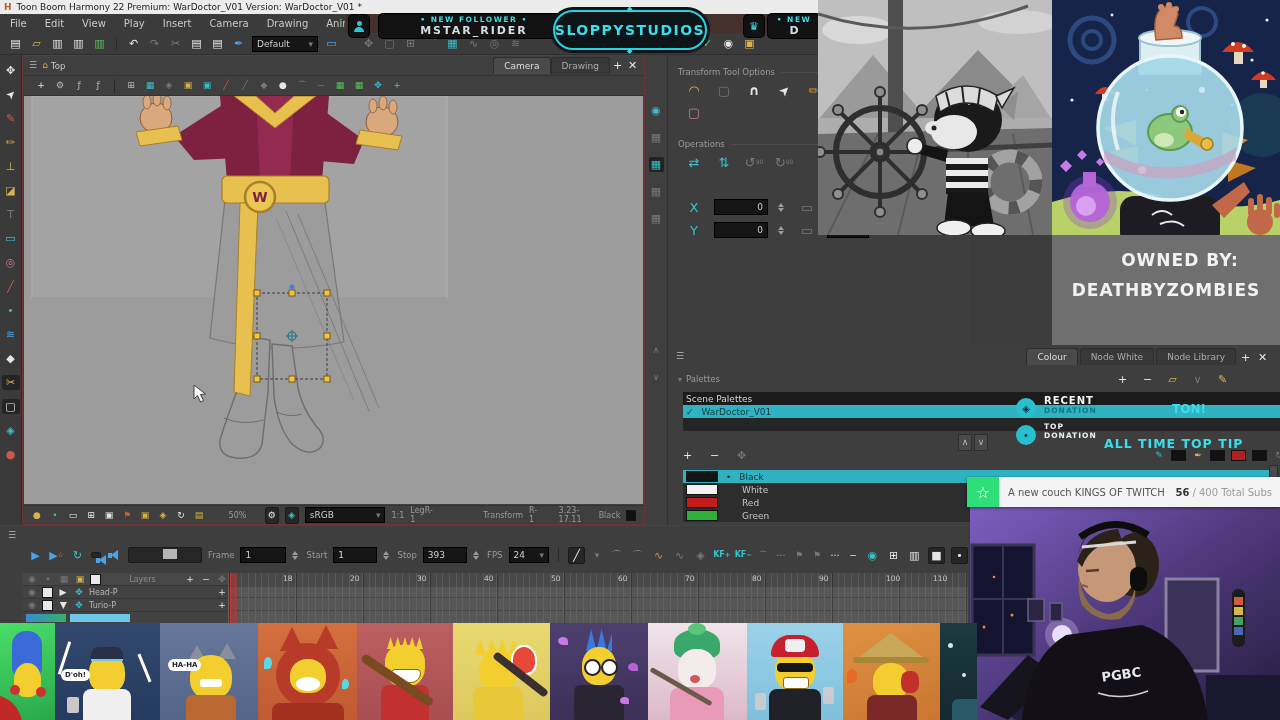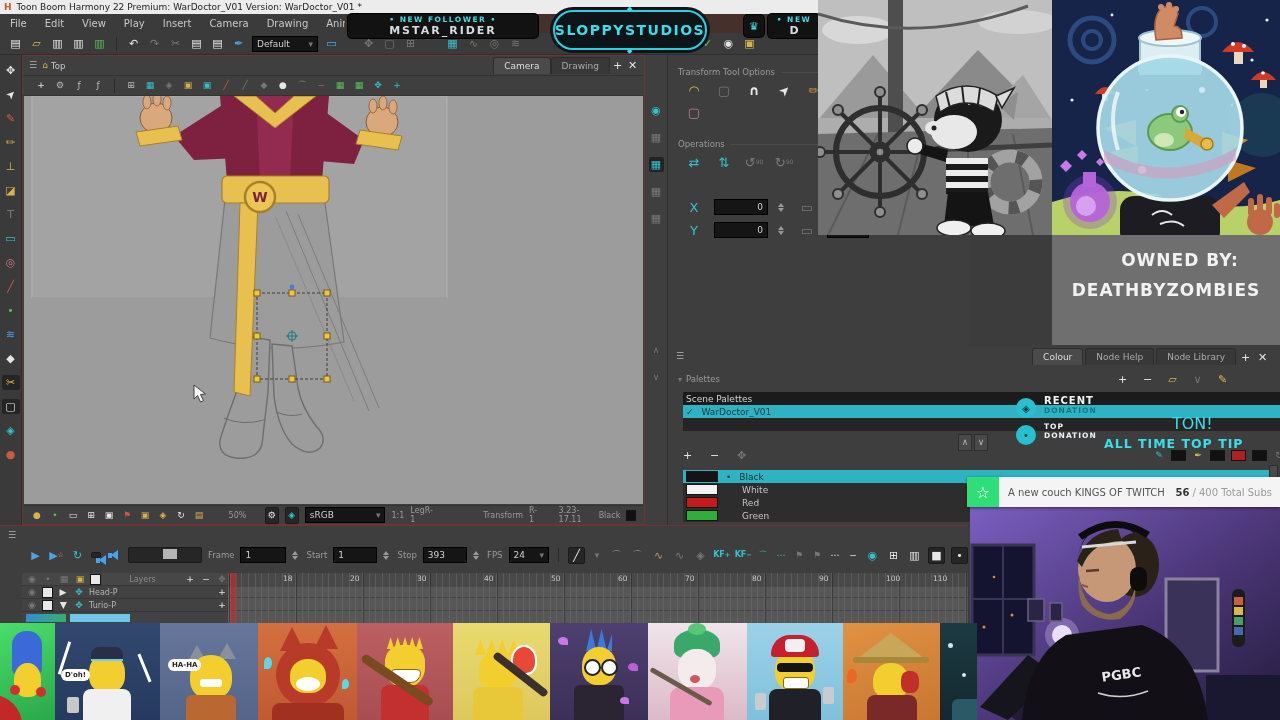--- a/index.html
+++ b/index.html
@@ -404,21 +404,21 @@
       <span class="dim">%</span>
     </div>
   </div>
 
   <div class="abs" id="cpanel">
     <div class="abs" style="left:6px;top:4px">
       <span class="ic sm">☰</span>
     </div>
     <div id="ctabs">
       <span class="tab on">Colour</span>
-      <span class="tab">Node Help</span>
+      <span class="tab">Node White</span>
       <span class="tab">Node Library</span>
       <span class="ic wht">+</span>
       <span class="ic wht">✕</span>
     </div>
     <div class="abs" style="left:10px;top:29px;display:flex;align-items:center;gap:4px">
       <span class="dim" style="font-size:8px">▾</span>
       <span class="vlabel">Palettes</span>
     </div>
     <div class="abs" style="right:50px;top:27px;display:flex;gap:10px">
       <span class="ic wht">+</span>
@@ -593,21 +593,21 @@
       <span class="rnum" style="left:658px">100</span>
       <span class="rnum" style="left:705px">110</span>
     </div>
     <div id="tltracks"></div>
     <div id="playhead"></div>
   </div>
 
   <div class="abs badge" style="left:349px;top:15px;width:20px;height:22px;display:flex;align-items:center;justify-content:center">
     <span class="person"></span>
   </div>
-  <div class="abs badge" style="left:348px;top:14px;width:190px;height:24px;text-align:center;padding-top:1px;box-sizing:border-box">
+  <div class="abs badge" style="left:379px;top:14px;width:190px;height:24px;text-align:center;padding-top:1px;box-sizing:border-box">
     <div class="cyantxt" style="font-size:7.5px;font-weight:bold;letter-spacing:1.5px">
       <span>•</span> <span>NEW FOLLOWER</span> <span>•</span>
     </div>
     <div style="color:#d7dce0;font-size:11px;font-weight:bold;letter-spacing:2px">MSTAR_RIDER</div>
   </div>
 
   <div class="abs" id="studio">
     <span>SLOPPYSTUDIOS</span>
     <span class="cyantxt" style="position:absolute;top:-7px;left:72px;font-size:7px">◆</span>
     <span class="cyantxt" style="position:absolute;bottom:-7px;left:72px;font-size:7px">◆</span>
@@ -776,21 +776,21 @@
   </div>
 
   <div class="abs" style="left:1016px;top:398px;width:20px;height:20px;border-radius:50%;background:#28bfcf;
        display:flex;align-items:center;justify-content:center;color:#0c3238;font-size:10px;z-index:12">
       <span>◈</span>
     </div>
   <div class="abs" style="left:1044px;top:395px;z-index:12;font-weight:bold">
     <div style="color:#f0f4f4;font-size:10px;letter-spacing:1px">RECENT</div>
     <div style="color:#157684;font-size:7.5px;letter-spacing:1px">DONATION</div>
   </div>
-  <div class="abs cyantxt" style="left:1172px;top:414px;font-size:16px;font-weight:normal;z-index:12">TON!</div>
+  <div class="abs cyantxt" style="left:1172px;top:402px;font-size:12px;font-weight:bold;z-index:12">TON!</div>
   <div class="abs" style="left:1016px;top:425px;width:20px;height:20px;border-radius:50%;background:#28bfcf;
        display:flex;align-items:center;justify-content:center;color:#0c3238;font-size:10px;z-index:12">
       <span>•</span>
     </div>
   <div class="abs" style="left:1044px;top:422px;z-index:12;font-weight:bold">
     <div style="color:#f0f4f4;font-size:7.5px;letter-spacing:1px">TOP</div>
     <div style="color:#e8f4f4;font-size:7.5px;letter-spacing:1px">DONATION</div>
   </div>
   <div class="abs cyantxt" style="left:1104px;top:436px;font-size:12.5px;font-weight:bold;letter-spacing:1px;z-index:12">ALL TIME TOP TIP</div>
 

